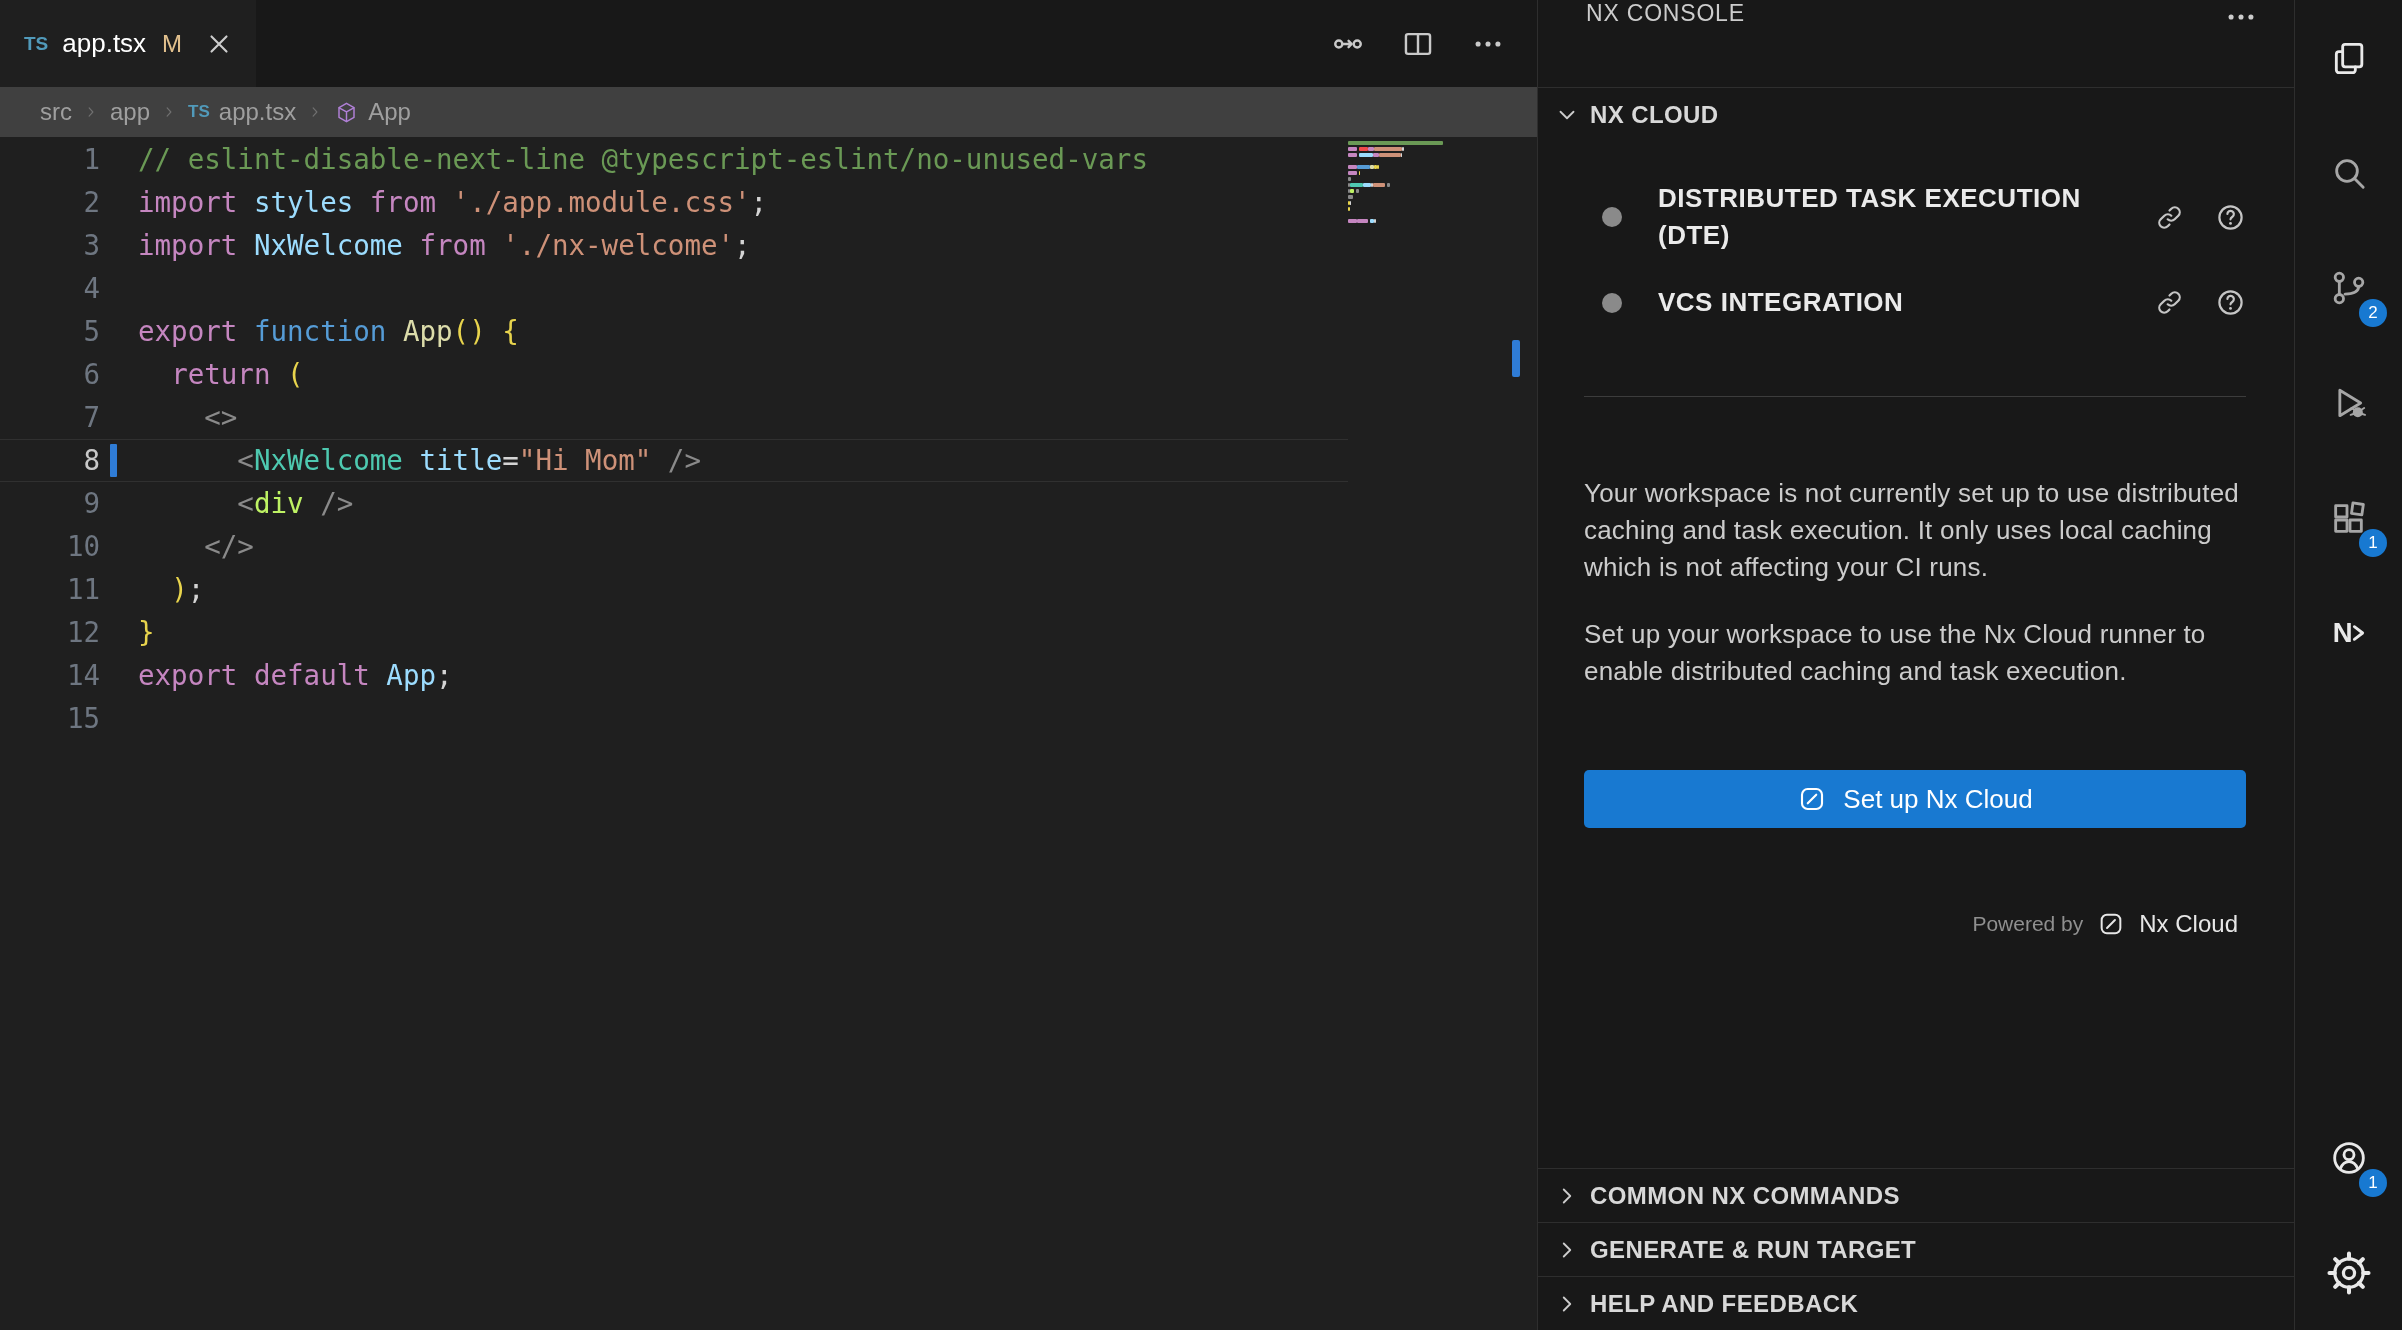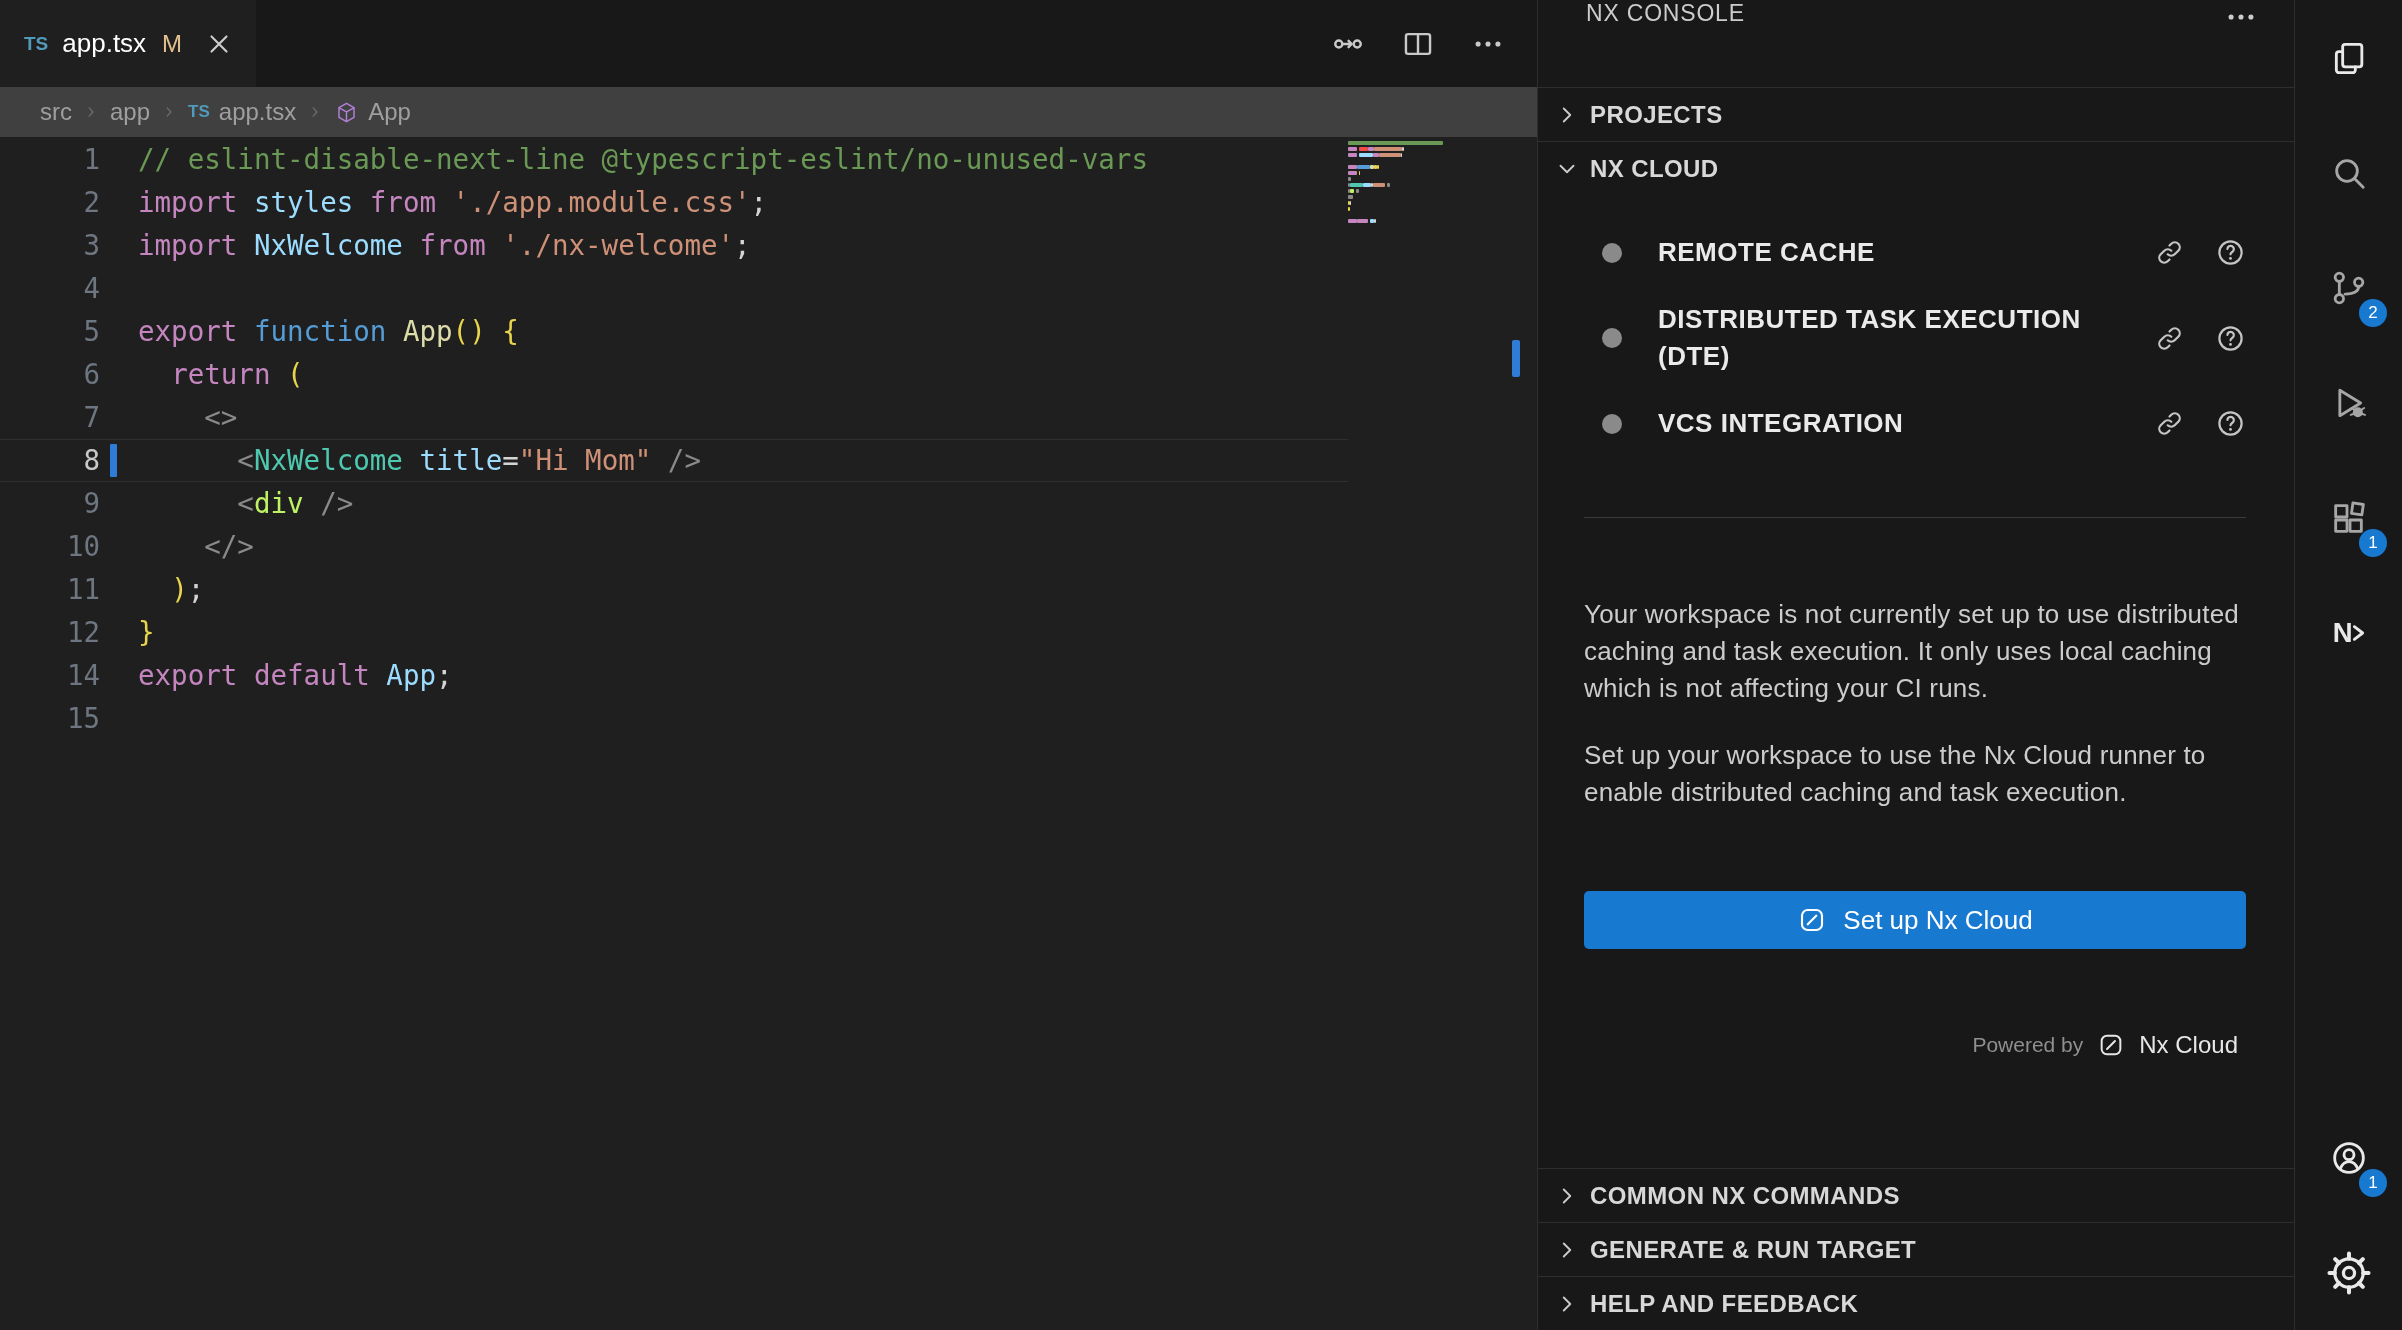--- a/index.html
+++ b/index.html
@@ -263,62 +263,33 @@
       <span class="panel-title" data-name="panel-title">NX CONSOLE</span>
       <button class="panel-more icon" data-name="panel-more-actions-icon">
           <svg viewBox="0 0 24 24" fill="none" stroke="currentColor" stroke-width="1.7" stroke-linecap="round" stroke-linejoin="round">
             <circle cx="5" cy="12" r="1.8" fill="currentColor" stroke="none"></circle>
             <circle cx="12" cy="12" r="1.8" fill="currentColor" stroke="none"></circle>
             <circle cx="19" cy="12" r="1.8" fill="currentColor" stroke="none"></circle>
           </svg>
         </button>
     </div>
 
-    <div data-name="panel-top-sections">
-        <div class="section-header" data-name="section-projects">
-          <span class="icon sec-chevron" data-name="chevron-right-icon">
-            <svg viewBox="0 0 24 24" fill="none" stroke="currentColor" stroke-width="1.7" stroke-linecap="round" stroke-linejoin="round">
-              <path d="M9 6l6 6-6 6"></path>
-            </svg>
-          </span>
-          <span class="sec-label" data-name="section-label">PROJECTS</span>
-        </div>
-      </div>
     <div data-name="nx-cloud-header-slot">
         <div class="section-header" data-name="section-nx-cloud">
           <span class="icon sec-chevron" data-name="chevron-down-icon">
             <svg viewBox="0 0 24 24" fill="none" stroke="currentColor" stroke-width="1.7" stroke-linecap="round" stroke-linejoin="round">
               <path d="M6 9l6 6 6-6"></path>
             </svg>
           </span>
           <span class="sec-label" data-name="section-label">NX CLOUD</span>
         </div>
       </div>
 
     <div class="cloud-body" data-name="nx-cloud-section-body">
       <div data-name="nx-cloud-items">
-          <div class="tree-row" data-name="tree-item-remote-cache">
-            <span class="dot" data-name="status-dot-icon"></span>
-            <span class="tree-label" data-name="tree-item-label">REMOTE CACHE</span>
-            <span class="tree-actions" data-name="tree-item-actions">
-              <button class="tree-action icon" data-name="connect-icon">
-                <svg viewBox="0 0 24 24" fill="none" stroke="currentColor" stroke-width="1.7" stroke-linecap="round" stroke-linejoin="round">
-                  <path d="M10.6 13.4a3.8 3.8 0 0 0 5.4 0l2.8-2.8a3.8 3.8 0 1 0-5.4-5.4L12 6.6"></path>
-                  <path d="M13.4 10.6a3.8 3.8 0 0 0-5.4 0l-2.8 2.8a3.8 3.8 0 1 0 5.4 5.4L12 17.4"></path>
-                </svg>
-              </button>
-              <button class="tree-action icon" data-name="help-icon">
-                <svg viewBox="0 0 24 24" fill="none" stroke="currentColor" stroke-width="1.7" stroke-linecap="round" stroke-linejoin="round">
-                  <circle cx="12" cy="12" r="8.6"></circle>
-                  <path d="M9.6 9.3a2.5 2.5 0 1 1 3.9 2.1c-.9.6-1.5 1.1-1.5 2"></path>
-                  <circle cx="12" cy="16.6" r="1.1" fill="currentColor" stroke="none"></circle>
-                </svg>
-              </button>
-            </span>
-          </div>
           <div class="tree-row" data-name="tree-item-distributed-task-execution-dte">
             <span class="dot" data-name="status-dot-icon"></span>
             <span class="tree-label" data-name="tree-item-label">DISTRIBUTED TASK EXECUTION (DTE)</span>
             <span class="tree-actions" data-name="tree-item-actions">
               <button class="tree-action icon" data-name="connect-icon">
                 <svg viewBox="0 0 24 24" fill="none" stroke="currentColor" stroke-width="1.7" stroke-linecap="round" stroke-linejoin="round">
                   <path d="M10.6 13.4a3.8 3.8 0 0 0 5.4 0l2.8-2.8a3.8 3.8 0 1 0-5.4-5.4L12 6.6"></path>
                   <path d="M13.4 10.6a3.8 3.8 0 0 0-5.4 0l-2.8 2.8a3.8 3.8 0 1 0 5.4 5.4L12 17.4"></path>
                 </svg>
               </button>

